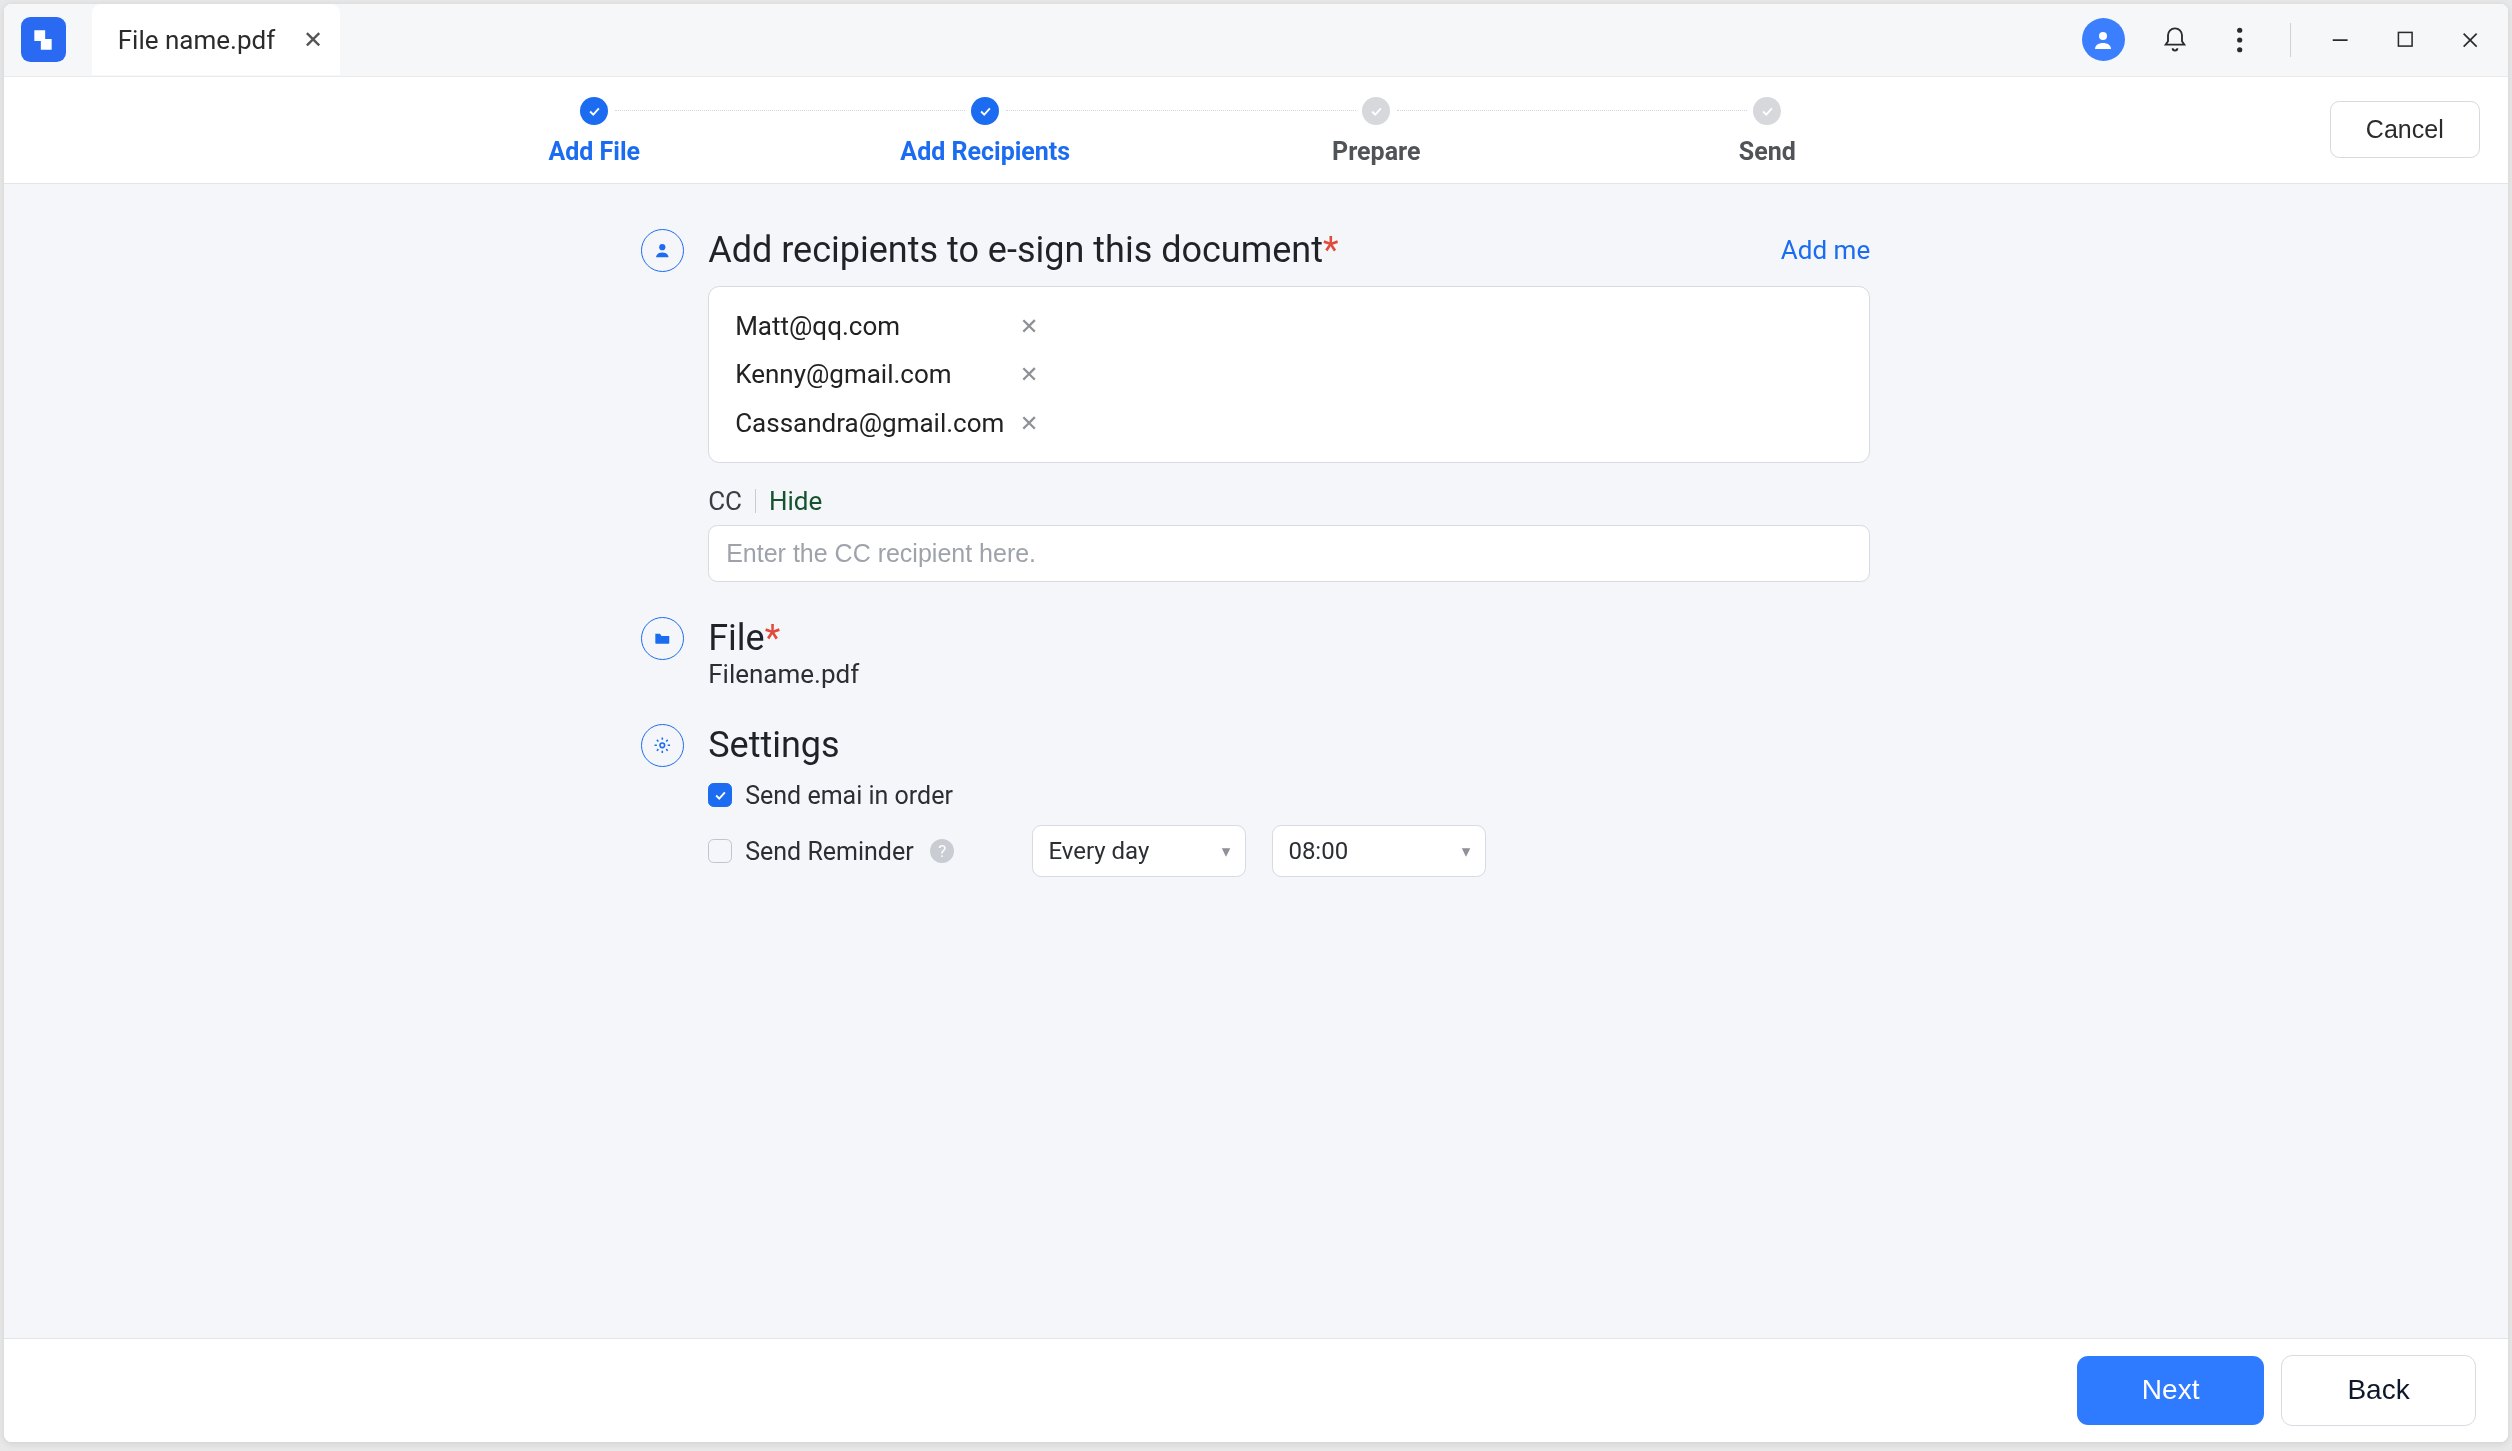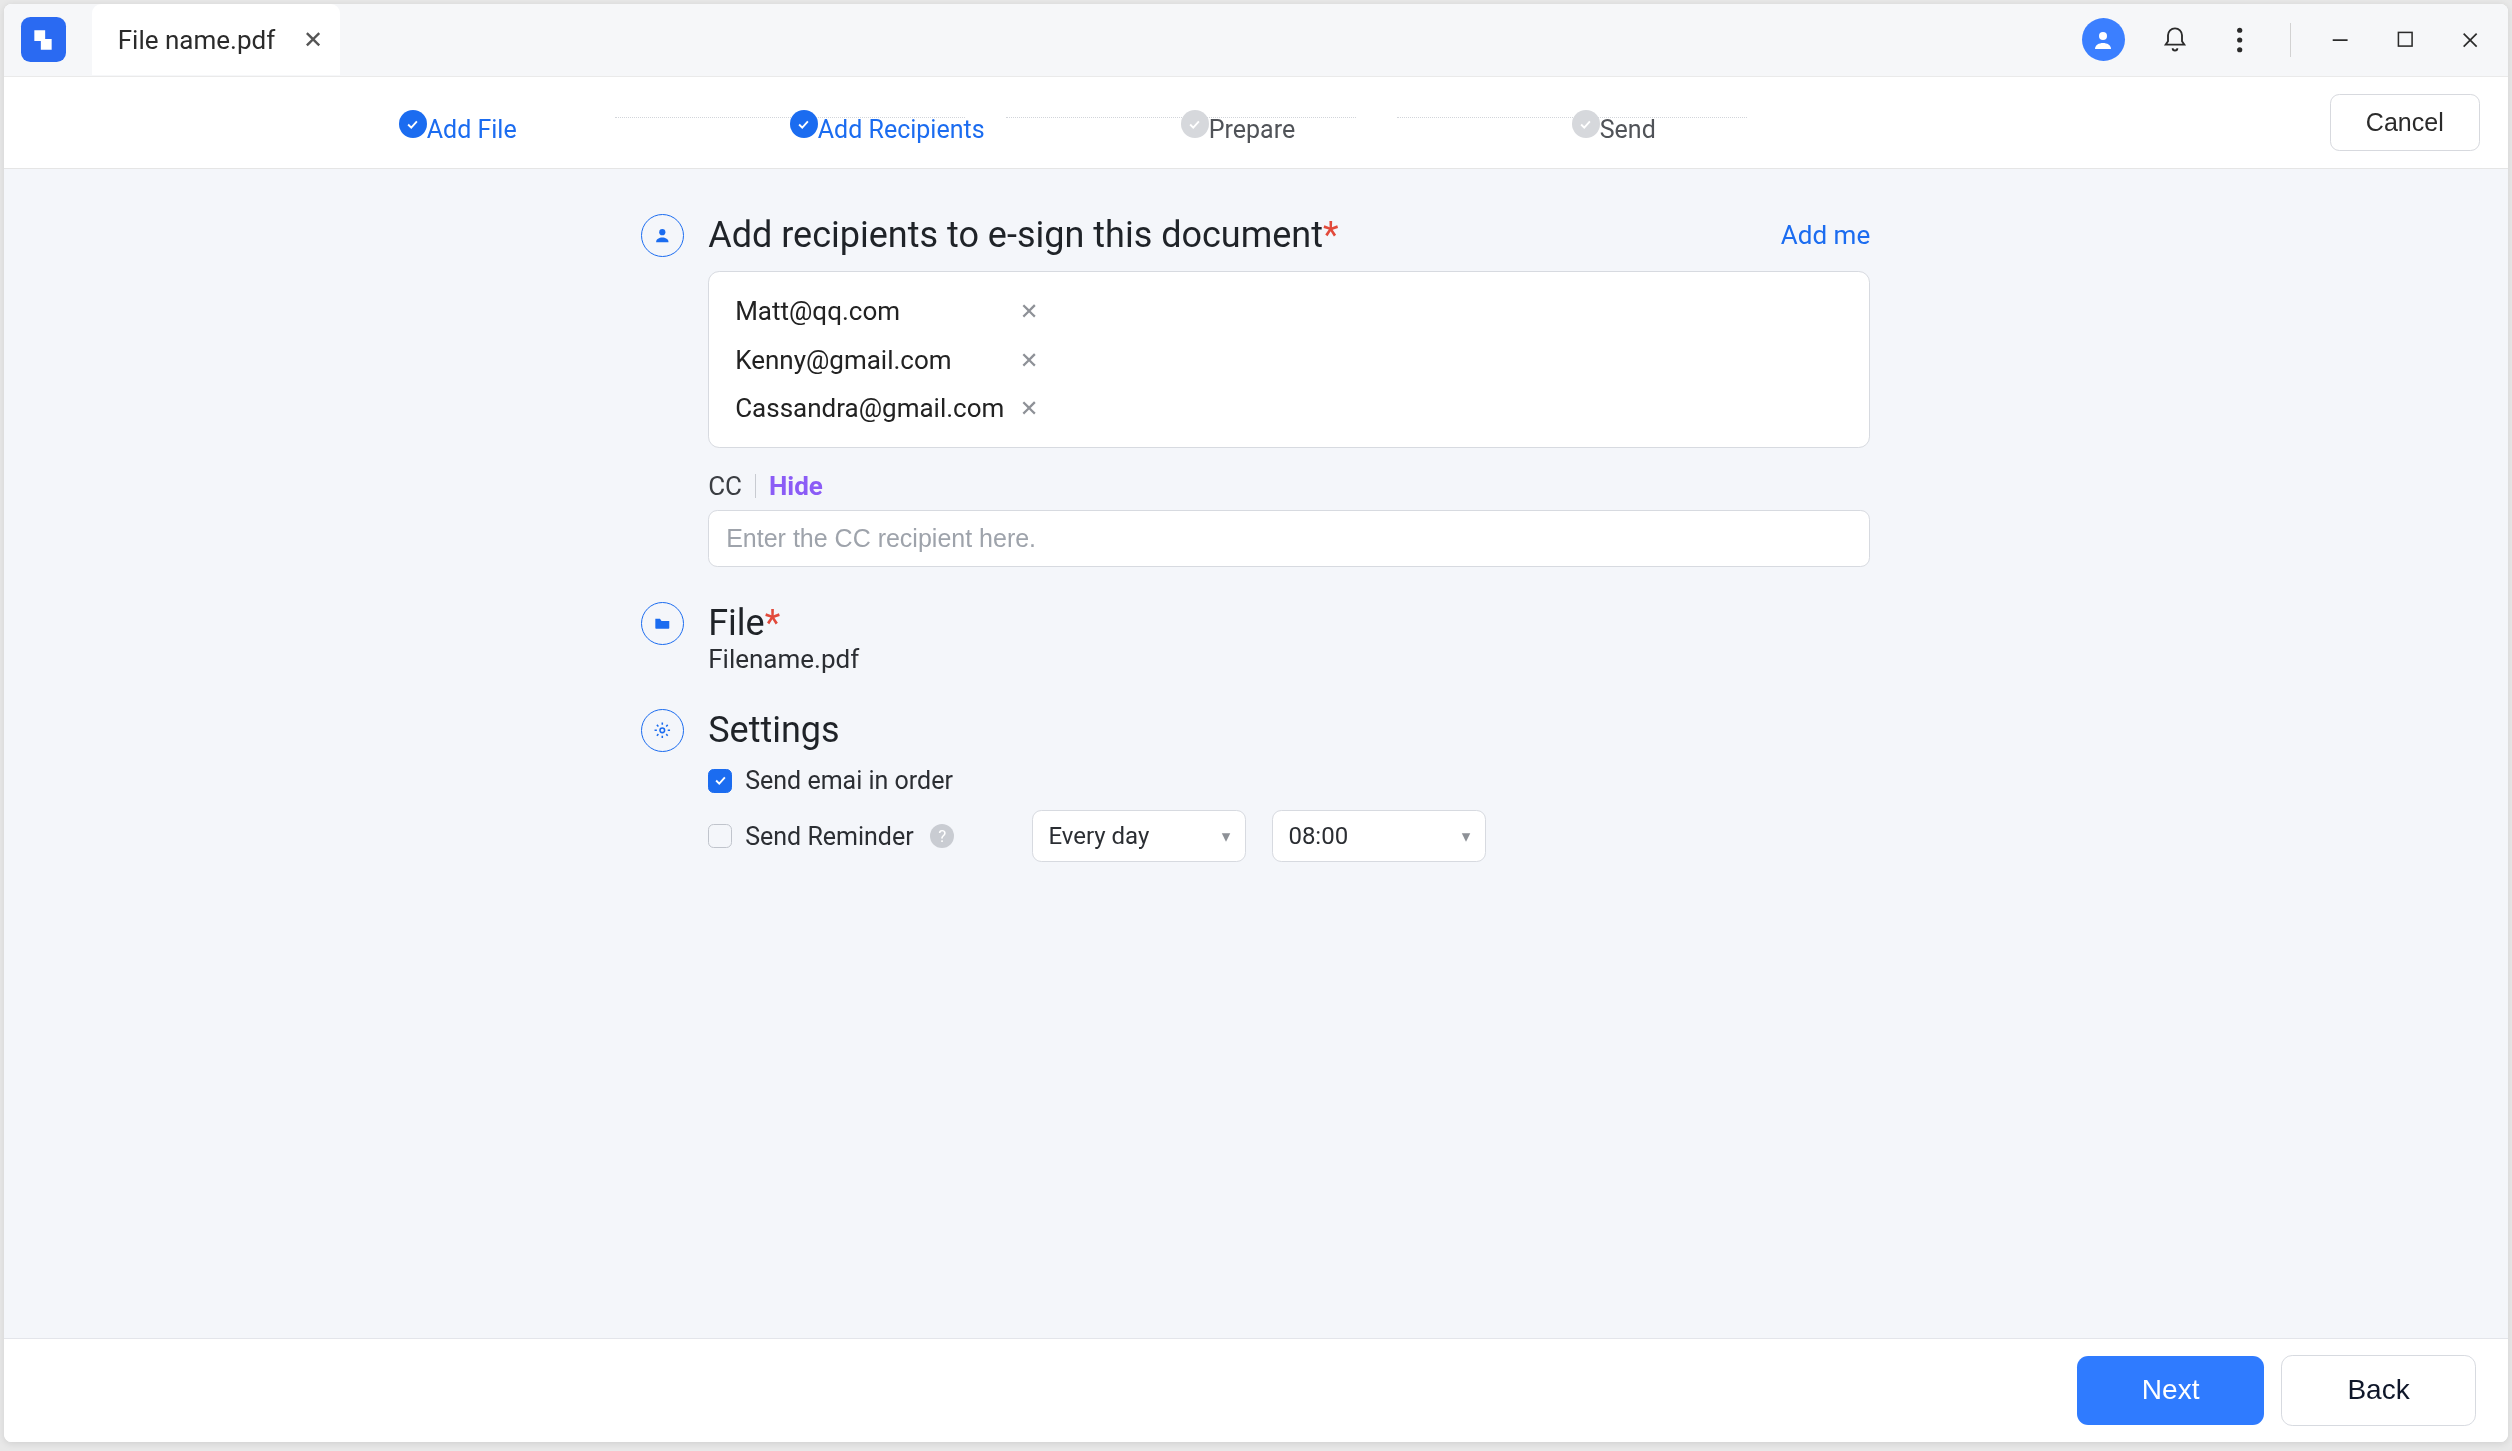--- a/index.html
+++ b/index.html
@@ -73,22 +73,23 @@
   }
   .steps {
     flex:1;
     display:flex;
     align-items:flex-start;
     justify-content:center;
     gap: 0;
     padding-top: 3.7px;
   }
   .step {
-    display:flex; flex-direction:row; align-items:center; width: 391px;
+    display:flex; flex-direction:column; align-items:center; width: 391px;
     position:relative;
+    font-weight:bold;
   }
   .step-dot {
     width: 28px; height:28px; border-radius:50%;
     display:flex; align-items:center; justify-content:center;
     background:#d6d8dc; color:#fff; z-index:2;
   }
   .step-dot.active { background:#1b6cf0; }
   .step-label { margin-top: 11.2px; font-size: 25px; color:#505358; }
   .step-label.active { color:#1b6cf0; }
   .step-line {
@@ -134,21 +135,21 @@
   .recipient-row {
     display:flex; align-items:center;
     padding: 9.3px 7.4px;
     font-size:26px;
     color:#222;
   }
   .recipient-email { width: 279px; }
   .recipient-close { color:#8e9197; font-size:22.3px; cursor:pointer; margin-left: 5.6px; }
   .cc-line { display:flex; align-items:center; margin-top: 22.3px; font-size:26px; color:#3a3d42; }
   .cc-sep { width:0.9px; height:24px; background:#c8cbd1; margin:0 13px; }
-  .cc-hide { color:#8b5cf6; cursor:pointer;font-weight:bold; }
+  .cc-hide { color:#14532d; cursor:pointer; }
   .cc-input {
     margin-top: 9.3px; width:100%;
     border:0.9px solid #d7dae0; border-radius:9.3px;
     font-size:25px; color:#222; padding:13px 17px;
   }
   .cc-input::placeholder { color:#9ea3ab; }
   .msg-box {
     margin-top:15px; width:100%;
     border:0.9px solid #d7dae0; background:#fff; border-radius:11.2px;
     height:117px; padding:15px 17px;

